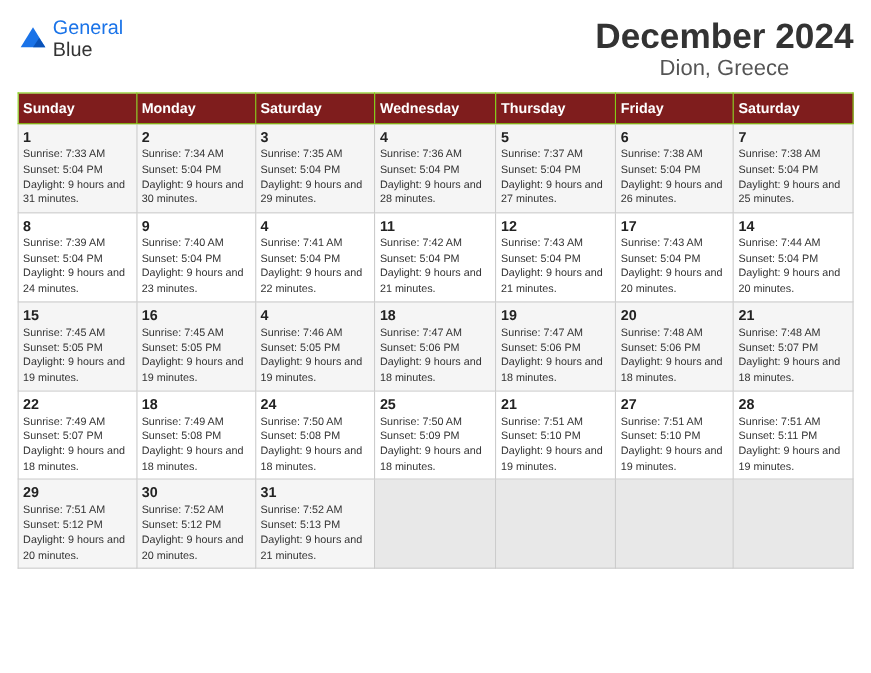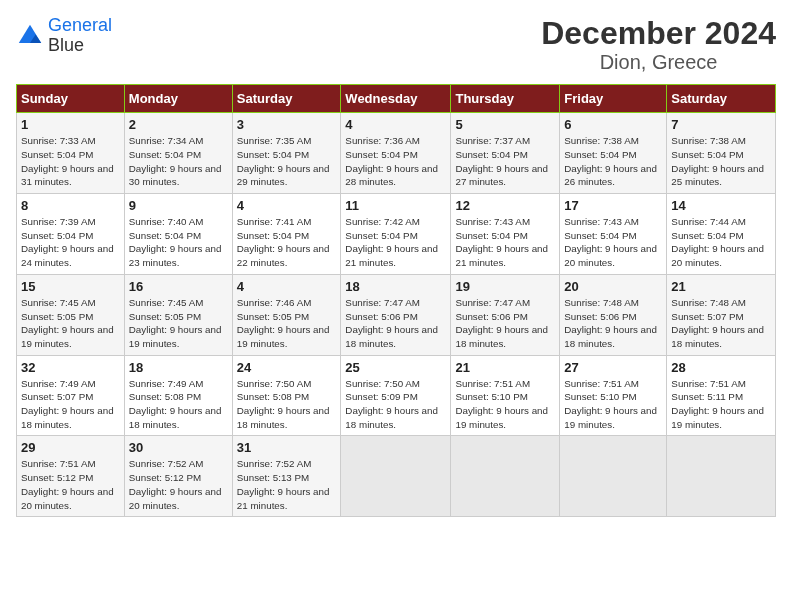--- a/index.html
+++ b/index.html
@@ -299,21 +299,21 @@
         <span class="day-num">21</span>
         <div class="day-info">
           Sunrise: 7:48 AM<br>
           Sunset: 5:07 PM<br>
           Daylight: 9 hours and 18 minutes.
         </div>
       </td>
         </tr>
         <tr>
           <td>
-        <span class="day-num">32</span>
+        <span class="day-num">22</span>
         <div class="day-info">
           Sunrise: 7:49 AM<br>
           Sunset: 5:07 PM<br>
           Daylight: 9 hours and 18 minutes.
         </div>
       </td>
           <td>
         <span class="day-num">18</span>
         <div class="day-info">
           Sunrise: 7:49 AM<br>

